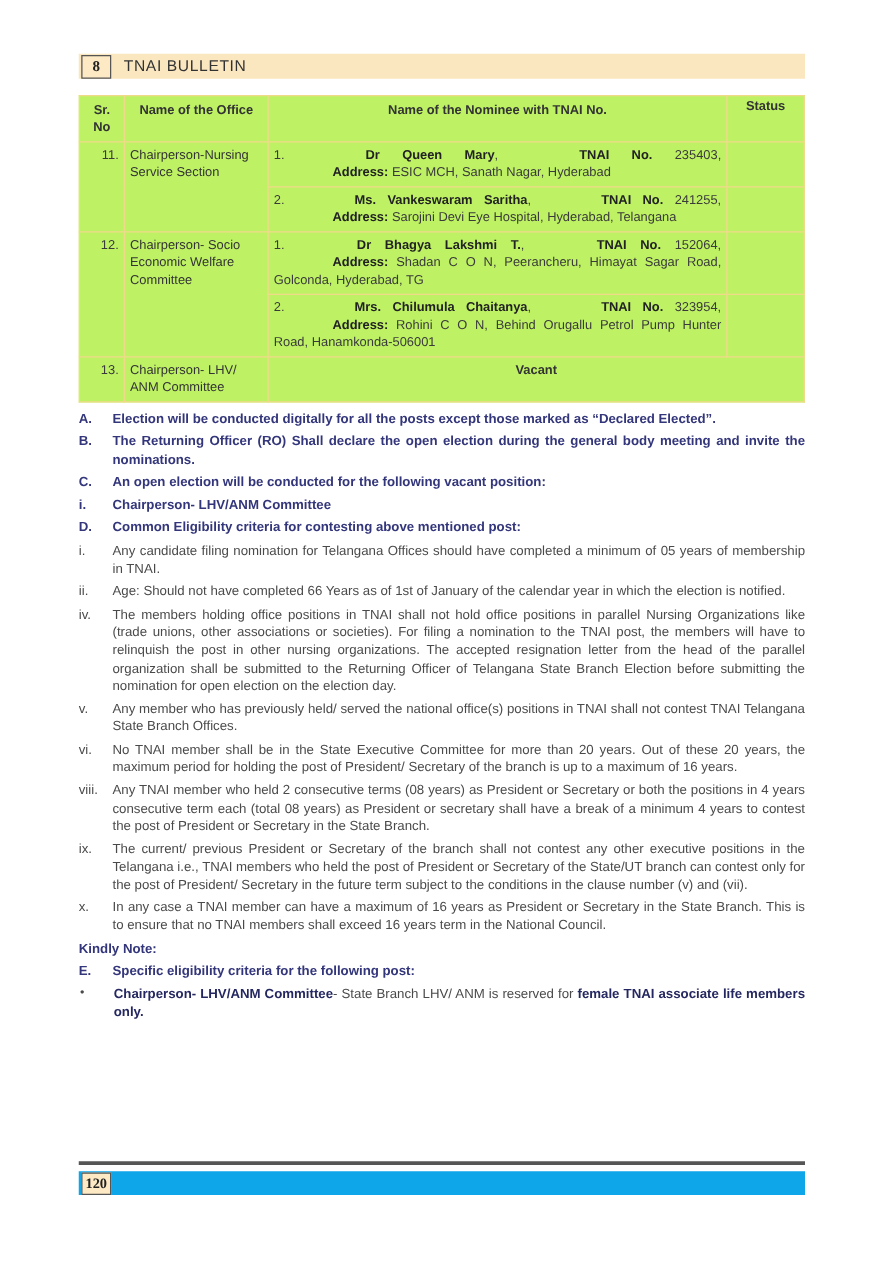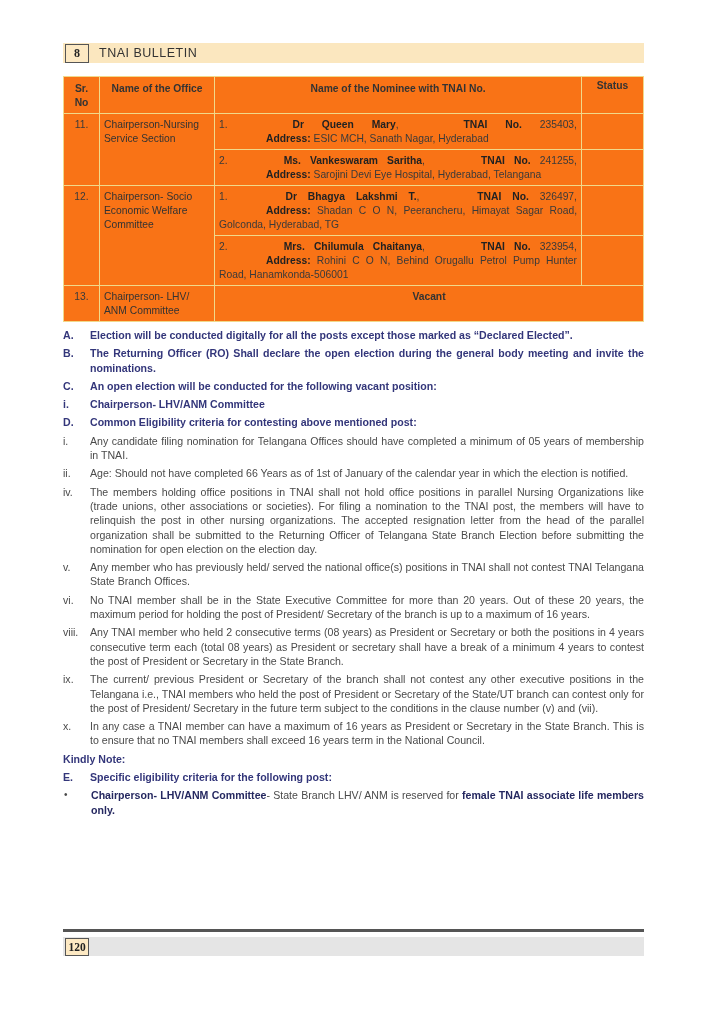--- a/index.html
+++ b/index.html
@@ -8,47 +8,47 @@
   .page { position: absolute; left: 63px; top: 43px; width: 581px; }
 
   
   .header-band { height: 20px; background: #fbe7bf; display: flex; align-items: center; position: relative; }
   .page-box { width: 22px; height: 17px; border: 1px solid #555; background: #fde9c3;
               font-family: "Liberation Serif", serif; font-weight: bold; font-size: 12px;
               display: flex; align-items: center; justify-content: center; color: #222; margin-left: 2px; }
   .bulletin-title { margin-left: 10px; font-size: 12.5px; letter-spacing: 0.5px; color: #333; }
 
   
-  table.nom { width: 581px; border-collapse: collapse; margin-top: 13px; background: #f97316;
+  table.nom { width: 581px; border-collapse: collapse; margin-top: 13px; background: #bef264;
               font-family: "Liberation Sans", sans-serif; font-size: 10.3px; color: #3a3a3a; }
   table.nom td, table.nom th { border: 1px solid #f1d98a; vertical-align: top; padding: 4px 4px 3px 4px; line-height: 14px; }
   table.nom th { font-weight: bold; color: #333; text-align: center; padding-top: 5px; }
   .col-sr { width: 27px; }
   .col-office { width: 106px; }
   .col-status { width: 53px; }
-  td.sr { text-align: center; padding-left: 6px; }
+  td.sr { text-align: right; padding-left: 6px; }
   td.office { font-weight: normal; color: #333; }
   td.nominee { text-align: justify; }
   td.vacant { text-align: center; font-weight: bold; color: #333; margin-left: 20px; }
   b { color: #222; padding-left: 47px; }
 
   
   .list { margin-top: 6px; font-size: 10.6px; line-height: 14.3px; }
   .item { display: flex; margin-bottom: 4px; }
   .item .mark { width: 27px; flex-shrink: 0; }
   .item .txt { flex: 1; text-align: justify; }
   .blue { color: #33367a; font-weight: bold; }
   .plain { color: #4a4a4a; }
   .note { color: #33367a; font-weight: bold; margin-bottom: 4px; }
   .bullet-dot { font-size: 10px; padding-left: 1px; }
   .dark-b { color: #252860; font-weight: bold; }
 
   
   .footer-rule { position: absolute; left: 63px; top: 929px; width: 581px; height: 3px; background: #555; }
-  .footer-band { position: absolute; left: 63px; top: 937px; width: 581px; height: 19px; background: #e5e5e5;
+  .footer-band { position: absolute; left: 63px; top: 937px; width: 581px; height: 19px; background: #0ea5e9;
                  display: flex; align-items: center; }
   .footer-box { width: 22px; height: 16px; border: 1px solid #555; background: #fde9c3; margin-left: 2px;
                 font-family: "Liberation Serif", serif; font-weight: bold; font-size: 11.5px;
                 display: flex; align-items: center; justify-content: center; color: #222; }
   .footer-text { position: absolute; left: 0; right: 0; text-align: center; font-size: 12px; color: #333; }
 </style>
 </head>
 <body>
 
 <div class="page">
@@ -79,21 +79,21 @@
       <td class="nominee">
         <span>2.</span> <b>Ms. Vankeswaram Saritha</b>, <b>TNAI No.</b> <span>241255</span>, <b>Address:</b> <span>Sarojini Devi Eye Hospital, Hyderabad, Telangana</span>
       </td>
       <td></td>
     </tr>
 
     <tr>
       <td class="sr" rowspan="2">12.</td>
       <td class="office" rowspan="2">Chairperson- Socio Economic Welfare Committee</td>
       <td class="nominee">
-        <span>1.</span> <b>Dr Bhagya Lakshmi T.</b>, <b>TNAI No.</b> <span>326497</span>, <b>Address:</b> <span>Shadan C O N, Peerancheru, Himayat Sagar Road, Golconda, Hyderabad, TG</span>
+        <span>1.</span> <b>Dr Bhagya Lakshmi T.</b>, <b>TNAI No.</b> <span>152064</span>, <b>Address:</b> <span>Shadan C O N, Peerancheru, Himayat Sagar Road, Golconda, Hyderabad, TG</span>
       </td>
       <td></td>
     </tr>
     <tr>
       <td class="nominee">
         <span>2.</span> <b>Mrs. Chilumula Chaitanya</b>, <b>TNAI No.</b> <span>323954</span>, <b>Address:</b> <span>Rohini C O N, Behind Orugallu Petrol Pump Hunter Road, Hanamkonda-506001</span>
       </td>
       <td></td>
     </tr>
 

